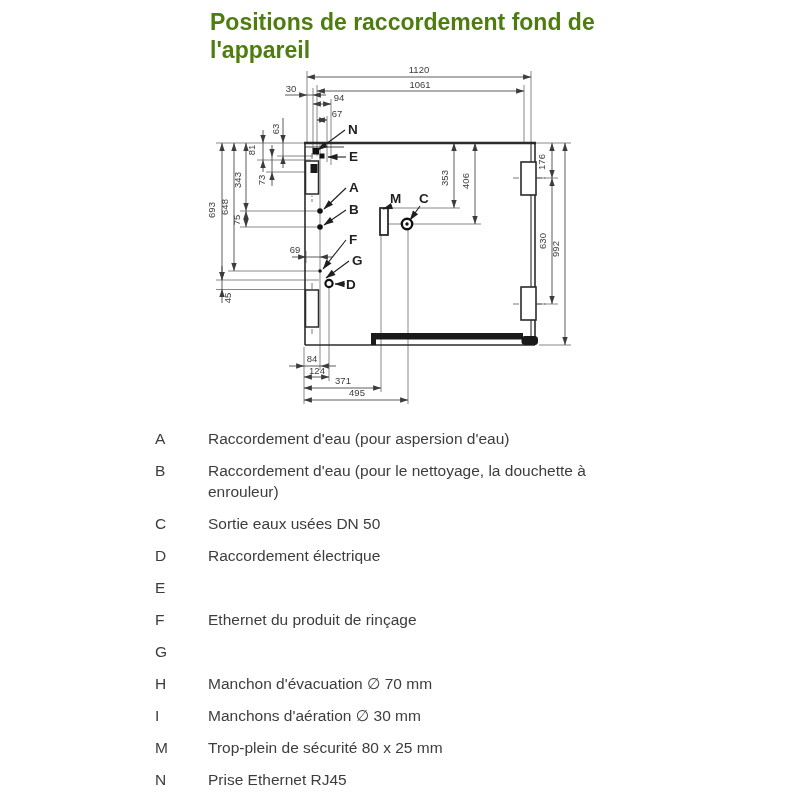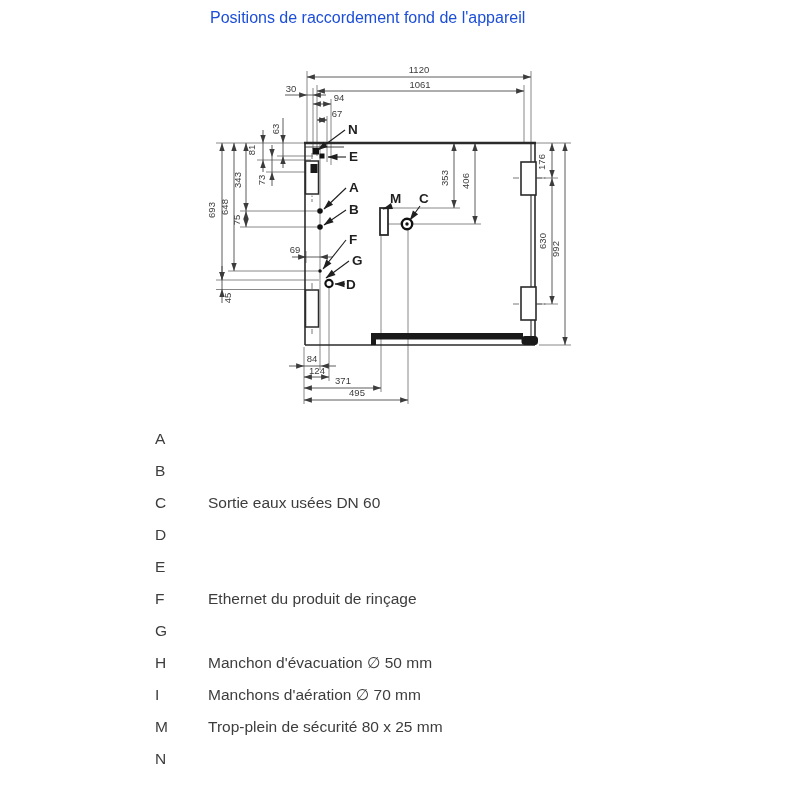--- a/index.html
+++ b/index.html
@@ -1,19 +1,19 @@
 <!DOCTYPE html>
 <html><head>
 <meta charset="utf-8">
 <style>
   html,body{margin:0;padding:0;background:#ffffff;}
   .page{position:relative;width:800px;height:800px;background:#fff;overflow:hidden;
         font-family:"Liberation Sans","DejaVu Sans",sans-serif;}
   .title{position:absolute;left:210px;top:8px;width:420px;
-         font-size:16px;line-height:1.22;color:#1d4ed8;font-weight:400;}
+         font-size:23px;line-height:1.22;color:#4d7c0f;font-weight:700;}
   svg{position:absolute;left:0;top:0;}
   .ext{stroke:#6a6a6a;stroke-width:0.8;fill:none;}
   .dim{stroke:#4a4a4a;stroke-width:0.9;fill:none;}
   .cl{stroke:#555;stroke-width:0.8;fill:none;stroke-dasharray:6 2 1.5 2;}
   .out{stroke:#2b2b2b;fill:none;}
   .feat{stroke:#2b2b2b;fill:#ffffff;}
   .dimtxt{font-size:9.5px;fill:#3c3c3c;}
   .ltr{font-size:13.5px;font-weight:600;fill:#1f1f1f;}
   .leader{stroke:#1f1f1f;stroke-width:1.1;fill:none;}
   .legend{position:absolute;left:155px;top:428px;width:560px;}
@@ -195,51 +195,55 @@
       <text class="ltr" x="352" y="265">G</text>
       <text class="ltr" x="346" y="289">D</text>
       <text class="ltr" x="390" y="203">M</text>
       <text class="ltr" x="419" y="203">C</text>
     </g>
   </svg>
 
   <div class="legend">
     <div class="lrow">
       <span class="lt">A</span>
+      <span class="tx">Raccordement d'eau (pour aspersion d'eau)</span>
     </div>
     <div class="lrow">
       <span class="lt">B</span>
+      <span class="tx" style="width:440px">Raccordement d'eau (pour le nettoyage, la douchette à enrouleur)</span>
     </div>
     <div class="lrow">
       <span class="lt">C</span>
-      <span class="tx">Sortie eaux usées DN 60</span>
+      <span class="tx">Sortie eaux usées DN 50</span>
     </div>
     <div class="lrow">
       <span class="lt">D</span>
+      <span class="tx">Raccordement électrique</span>
     </div>
     <div class="lrow">
       <span class="lt">E</span>
     </div>
     <div class="lrow">
       <span class="lt">F</span>
       <span class="tx">Ethernet du produit de rinçage</span>
     </div>
     <div class="lrow">
       <span class="lt">G</span>
     </div>
     <div class="lrow">
       <span class="lt">H</span>
-      <span class="tx">Manchon d'évacuation ∅ 50 mm</span>
+      <span class="tx">Manchon d'évacuation ∅ 70 mm</span>
     </div>
     <div class="lrow">
       <span class="lt">I</span>
-      <span class="tx">Manchons d'aération ∅ 70 mm</span>
+      <span class="tx">Manchons d'aération ∅ 30 mm</span>
     </div>
     <div class="lrow">
       <span class="lt">M</span>
       <span class="tx">Trop-plein de sécurité 80 x 25 mm</span>
     </div>
     <div class="lrow">
       <span class="lt">N</span>
+      <span class="tx">Prise Ethernet RJ45</span>
     </div>
   </div>
 
 </div>
 
 </body></html>

